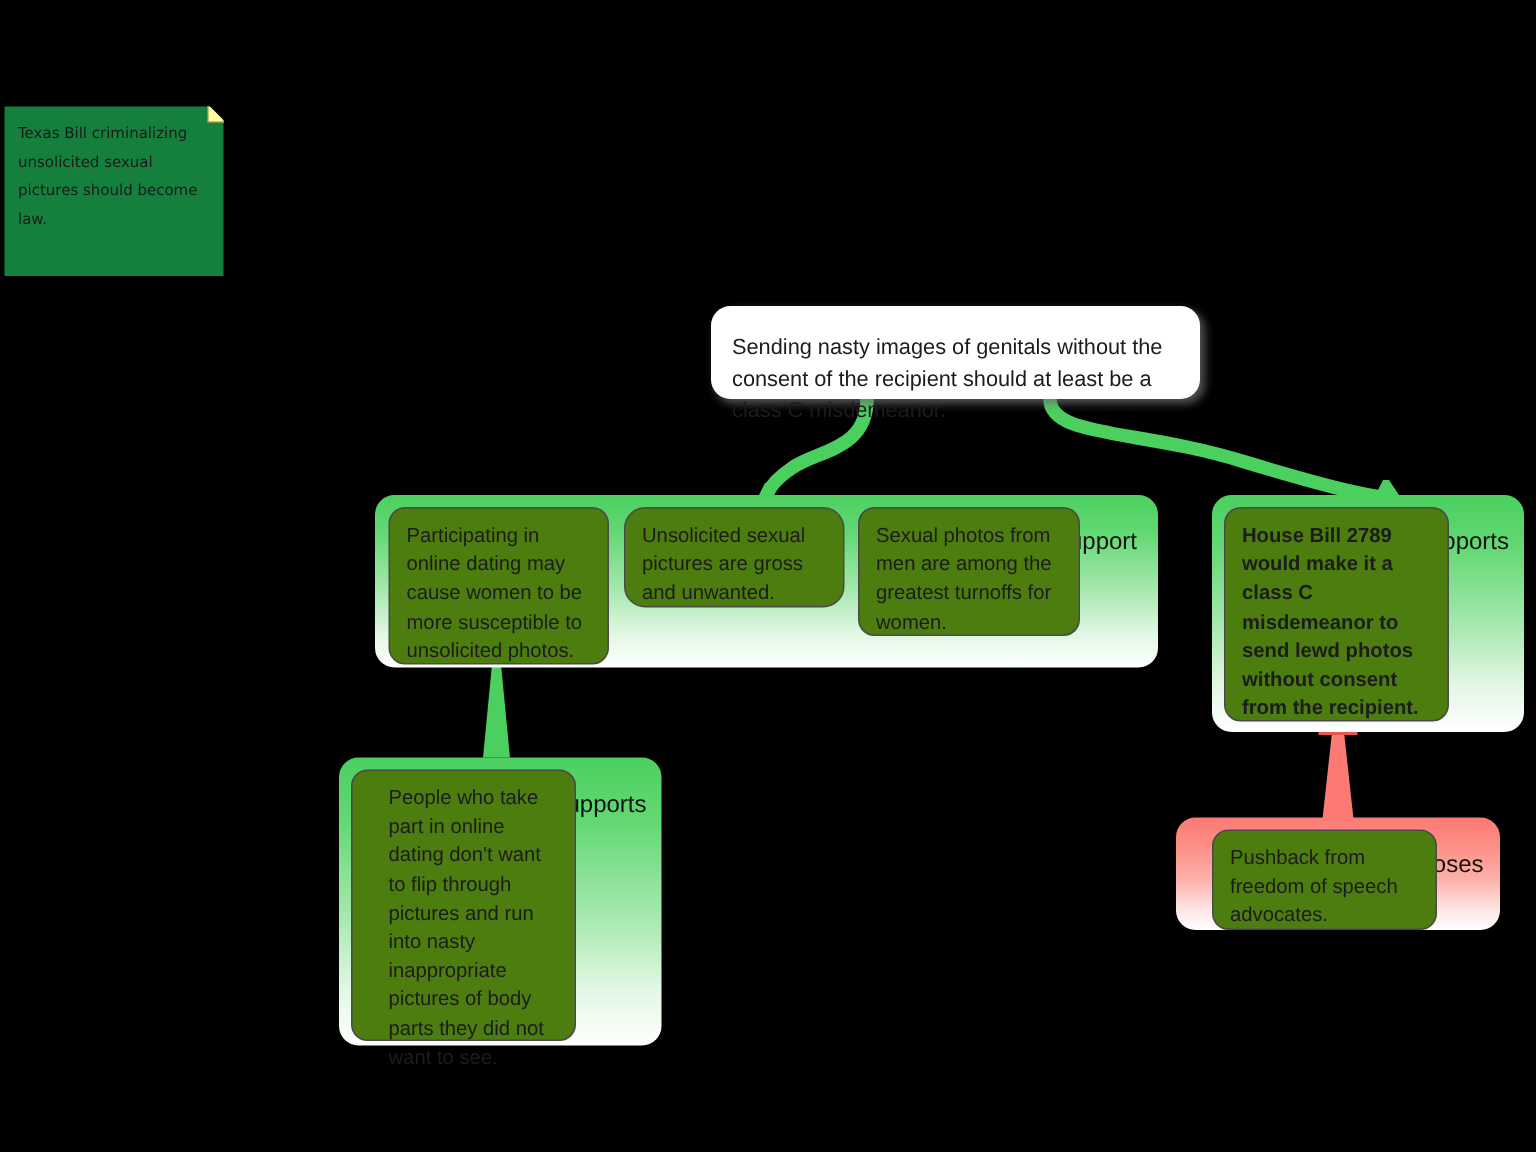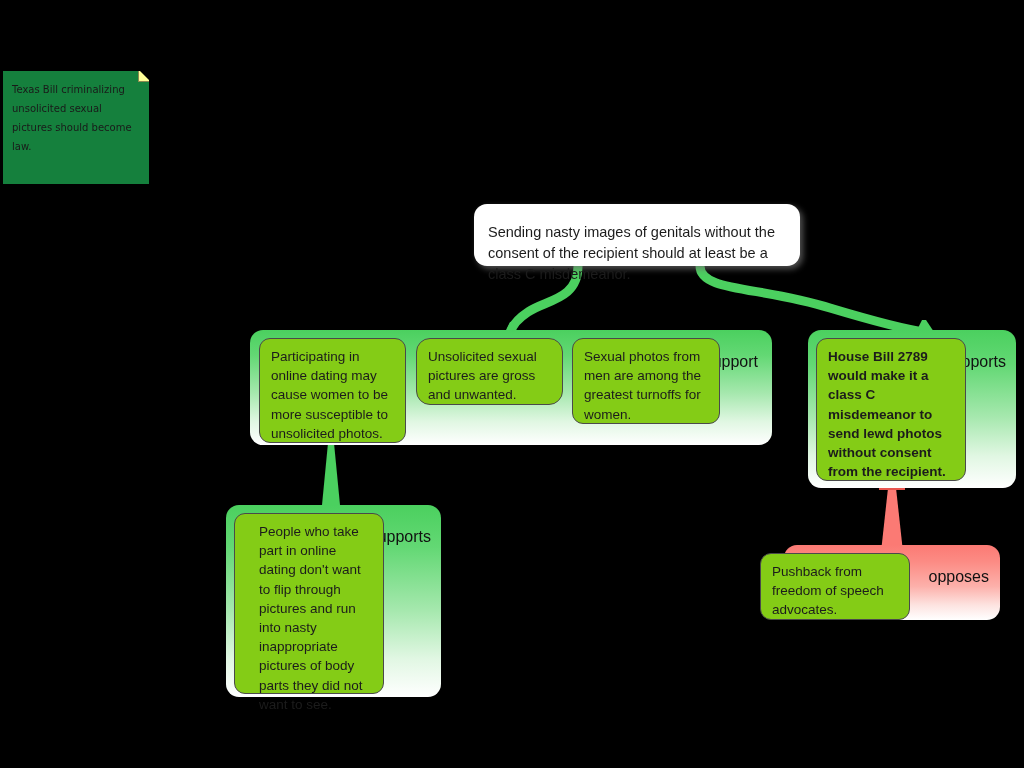--- a/index.html
+++ b/index.html
@@ -98,21 +98,21 @@
     top: 25px;
     font-size: 16px;
     color: #111111;
     line-height: 13px;
     white-space: nowrap;
   }
 
   
   .card {
     position: absolute;
-    background: #84cc16;
+    background: #4d7c0f;
     border: 1.2px solid #4a4a4a;
     border-radius: 11px;
     box-sizing: border-box;
     padding: 8px 10px 7px 11px;
     color: #1c1c1c;
     font-size: 13.5px;
     line-height: 19.2px;
     z-index: 4;
   }
 </style>
@@ -168,17 +168,17 @@
   <div class="group support" style="left:226px; top:505px; width:215px; height:192px;">
     <span class="glabel" style="right:10px;">supports</span>
   </div>
   <div class="card" style="left:234px; top:513px; width:150px; height:181px;padding-left:24px;">
     <span>People who take part in online dating don't want to flip through pictures and run into nasty inappropriate pictures of body parts they did not want to see.</span>
   </div>
 
   <div class="group oppose" style="left:784px; top:545px; width:216px; height:75px;">
     <span class="glabel" style="right:11px;">opposes</span>
   </div>
-  <div class="card" style="left:760px; top:553px; width:150px; height:67px;">
+  <div class="card" style="left:808px; top:553px; width:150px; height:67px;">
     <span>Pushback from freedom of speech advocates.</span>
   </div>
 
 </div>
 
 </body></html>

